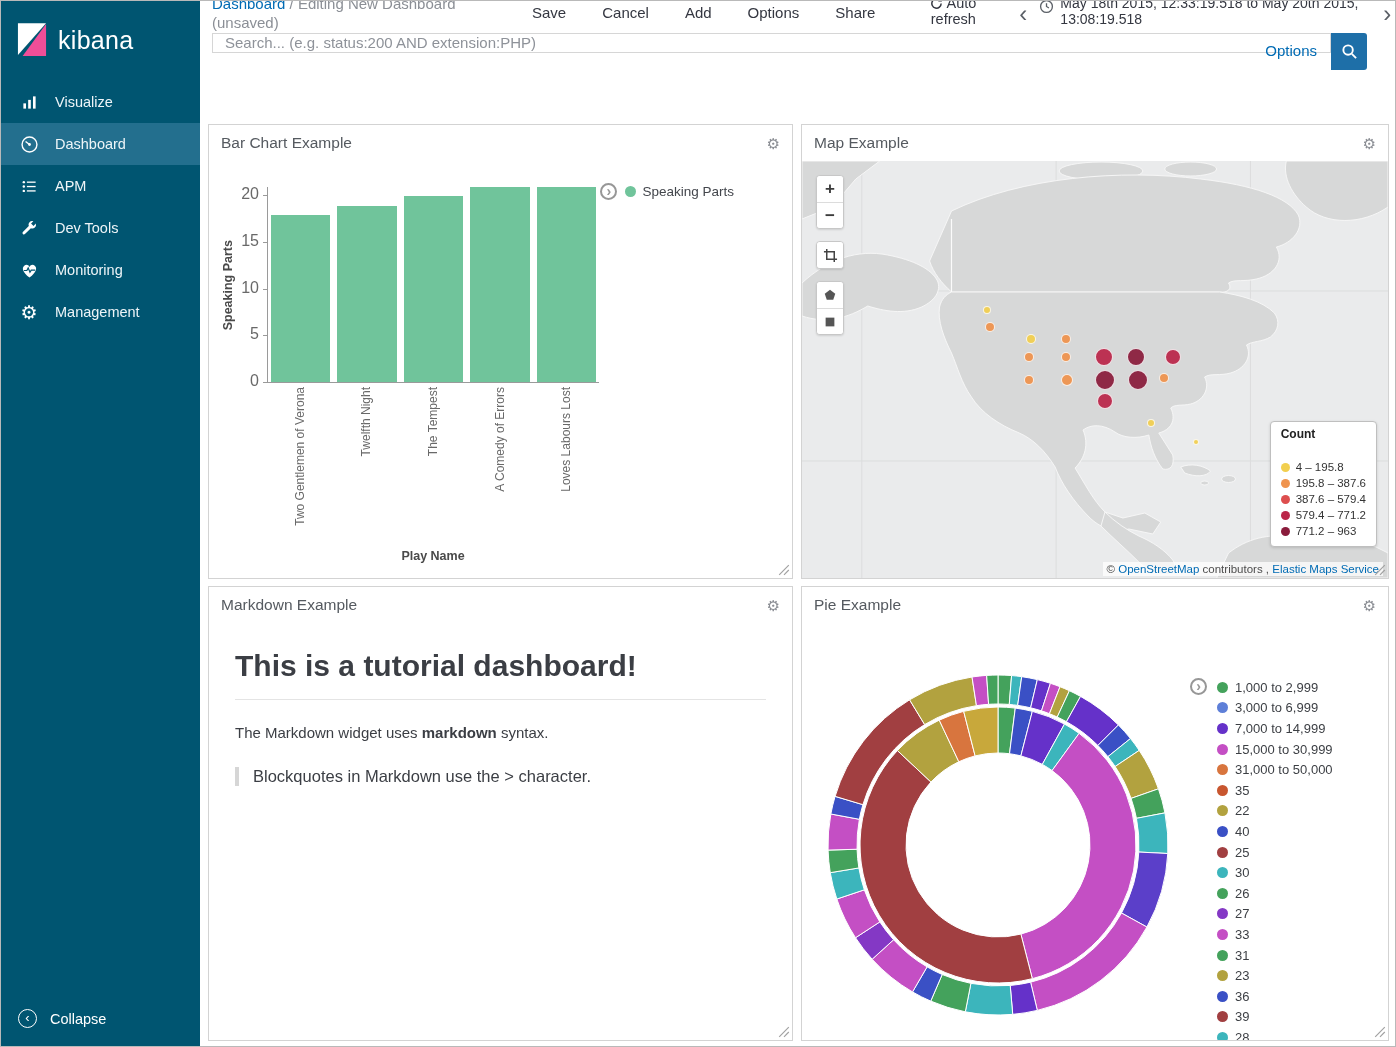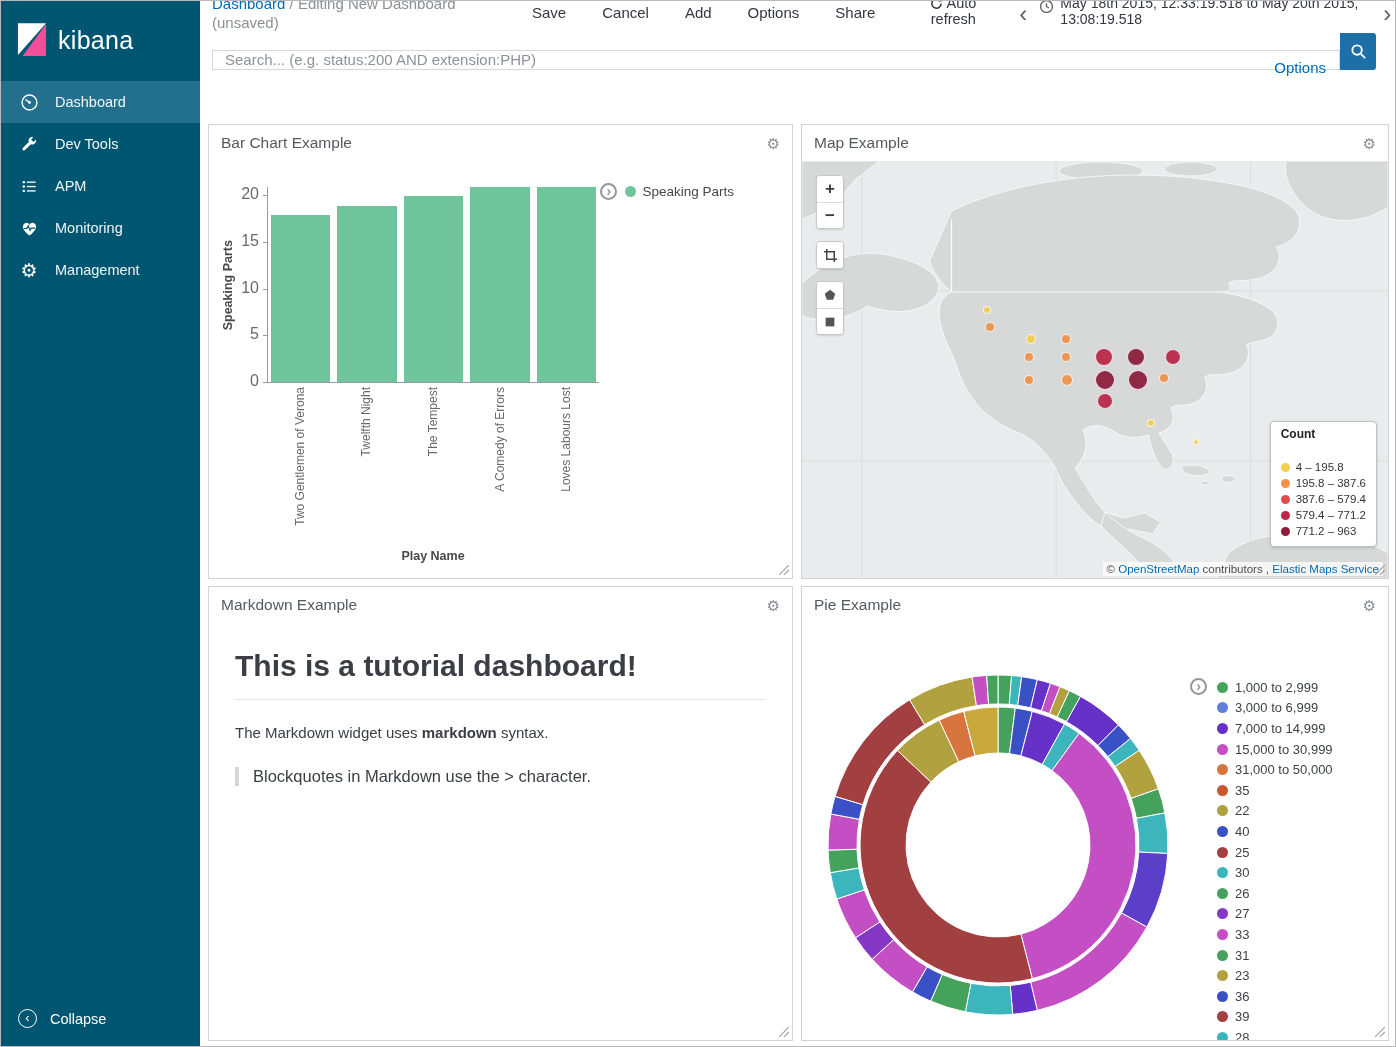--- a/index.html
+++ b/index.html
@@ -27,21 +27,21 @@
   .bc-cur,.bc2{color:#8b8f96}
   .topmenu{display:flex;gap:36px;margin-top:3px;margin-left:28px;font-size:15px;color:#343741;flex:none}
   .menu-item{cursor:pointer}
   .autorefresh{margin-left:40px;margin-top:-6px;width:76px;text-align:center;font-size:14.5px;line-height:16px;color:#343741;cursor:pointer;flex:none}
   .chev{margin-top:0;font-size:24px;line-height:26px;color:#5a5f66;cursor:pointer;flex:none}
   .chev.left{margin-left:28px}
   .timerange{margin-left:12px;margin-top:-5px;width:342px;display:flex;gap:6px;font-size:14px;line-height:15.5px;color:#343741;cursor:pointer;flex:none}
   .timerange svg{flex:none;margin-top:3px}
   .chev.right{margin-left:2px}
 
-  .searchrow{display:flex;align-items:flex-end;margin:2px 19px 0 12px;height:37px}
+  .searchrow{display:flex;align-items:flex-start;margin:2px 28px 0 12px;height:37px}
   .searchwrap{flex:1;position:relative;border:1px solid #d6d6d6;background:#fff}
   .searchwrap input{width:100%;height:100%;border:none;outline:none;padding:0 80px 0 12px;font-size:15px;font-family:"Liberation Sans",sans-serif;color:#343741}
   .searchwrap input::placeholder{color:#8e9299}
   .search-options{position:absolute;right:13px;top:8px;font-size:15px;color:#006bb4;cursor:pointer}
   .searchbtn{width:36px;height:37px;background:#1e6fa8;border:none;display:flex;align-items:center;justify-content:center;cursor:pointer;border-radius:0 3px 3px 0}
 
   .filterrow{margin:13px 0 0 14px;font-size:14.5px;color:#006bb4}
   .filterrow a{color:#006bb4;text-decoration:none;cursor:pointer}
   .filterrow .plus{font-weight:bold;margin-left:4px}
 
@@ -109,50 +109,60 @@
 
   <aside class="sidebar">
     <div class="logo">
       <svg width="30" height="34" viewBox="0 0 32 36">
         <polygon points="1,0 31,0 1,34" fill="#ffffff"></polygon>
         <polygon points="31,1 31,35 6,35" fill="#f04e98"></polygon>
       </svg>
       <span class="logo-text">kibana</span>
     </div>
     <nav id="nav">
+        <div class="nav-item">
+          <span class="nav-icon">
+            <svg viewBox="0 0 24 24">
+              <rect x="5" y="13" width="3" height="6" fill="#fff"></rect>
+              <rect x="10.5" y="9" width="3" height="10" fill="#fff"></rect>
+              <rect x="16" y="5" width="3" height="14" fill="#fff"></rect>
+            </svg>
+          </span>
+          <span>Visualize</span>
+        </div>
         <div class="nav-item active">
           <span class="nav-icon">
             <svg viewBox="0 0 24 24">
               <circle cx="12" cy="12" r="8.5" fill="none" stroke="#fff" stroke-width="1.6"></circle>
               <circle cx="12" cy="12" r="1.6" fill="#fff"></circle>
               <path d="M12 12 L7.5 8.5" stroke="#fff" stroke-width="1.6"></path>
             </svg>
           </span>
           <span>Dashboard</span>
-        </div>
-        <div class="nav-item">
-          <span class="nav-icon">
-            <svg viewBox="0 0 24 24">
-              <path d="M19.2 6.4a4.2 4.2 0 0 1-5.6 5.2l-6.8 6.8a1.7 1.7 0 0 1-2.4-2.4l6.8-6.8a4.2 4.2 0 0 1 5.2-5.6l-2.6 2.6 2.8 2.8z" fill="#fff"></path>
-            </svg>
-          </span>
-          <span>Dev Tools</span>
         </div>
         <div class="nav-item">
           <span class="nav-icon">
             <svg viewBox="0 0 24 24">
               <circle cx="5.5" cy="7" r="1.4" fill="#fff"></circle>
               <rect x="9" y="6.3" width="10" height="1.5" fill="#fff"></rect>
               <circle cx="5.5" cy="12" r="1.4" fill="#fff"></circle>
               <rect x="9" y="11.3" width="10" height="1.5" fill="#fff"></rect>
               <circle cx="5.5" cy="17" r="1.4" fill="#fff"></circle>
               <rect x="9" y="16.3" width="10" height="1.5" fill="#fff"></rect>
             </svg>
           </span>
           <span>APM</span>
+        </div>
+        <div class="nav-item">
+          <span class="nav-icon">
+            <svg viewBox="0 0 24 24">
+              <path d="M19.2 6.4a4.2 4.2 0 0 1-5.6 5.2l-6.8 6.8a1.7 1.7 0 0 1-2.4-2.4l6.8-6.8a4.2 4.2 0 0 1 5.2-5.6l-2.6 2.6 2.8 2.8z" fill="#fff"></path>
+            </svg>
+          </span>
+          <span>Dev Tools</span>
         </div>
         <div class="nav-item">
           <span class="nav-icon">
             <svg viewBox="0 0 24 24">
               <path d="M12 20 C4 14 3 9 6 6.5 C8.2 4.7 11 5.6 12 8 C13 5.6 15.8 4.7 18 6.5 C21 9 20 14 12 20 Z" fill="#fff"></path>
               <path d="M5.5 12 h3.5 l1.5-3 2 5 1.5-2.5 h4.5" fill="none" stroke="#005571" stroke-width="1.4"></path>
             </svg>
           </span>
           <span>Monitoring</span>
         </div>

